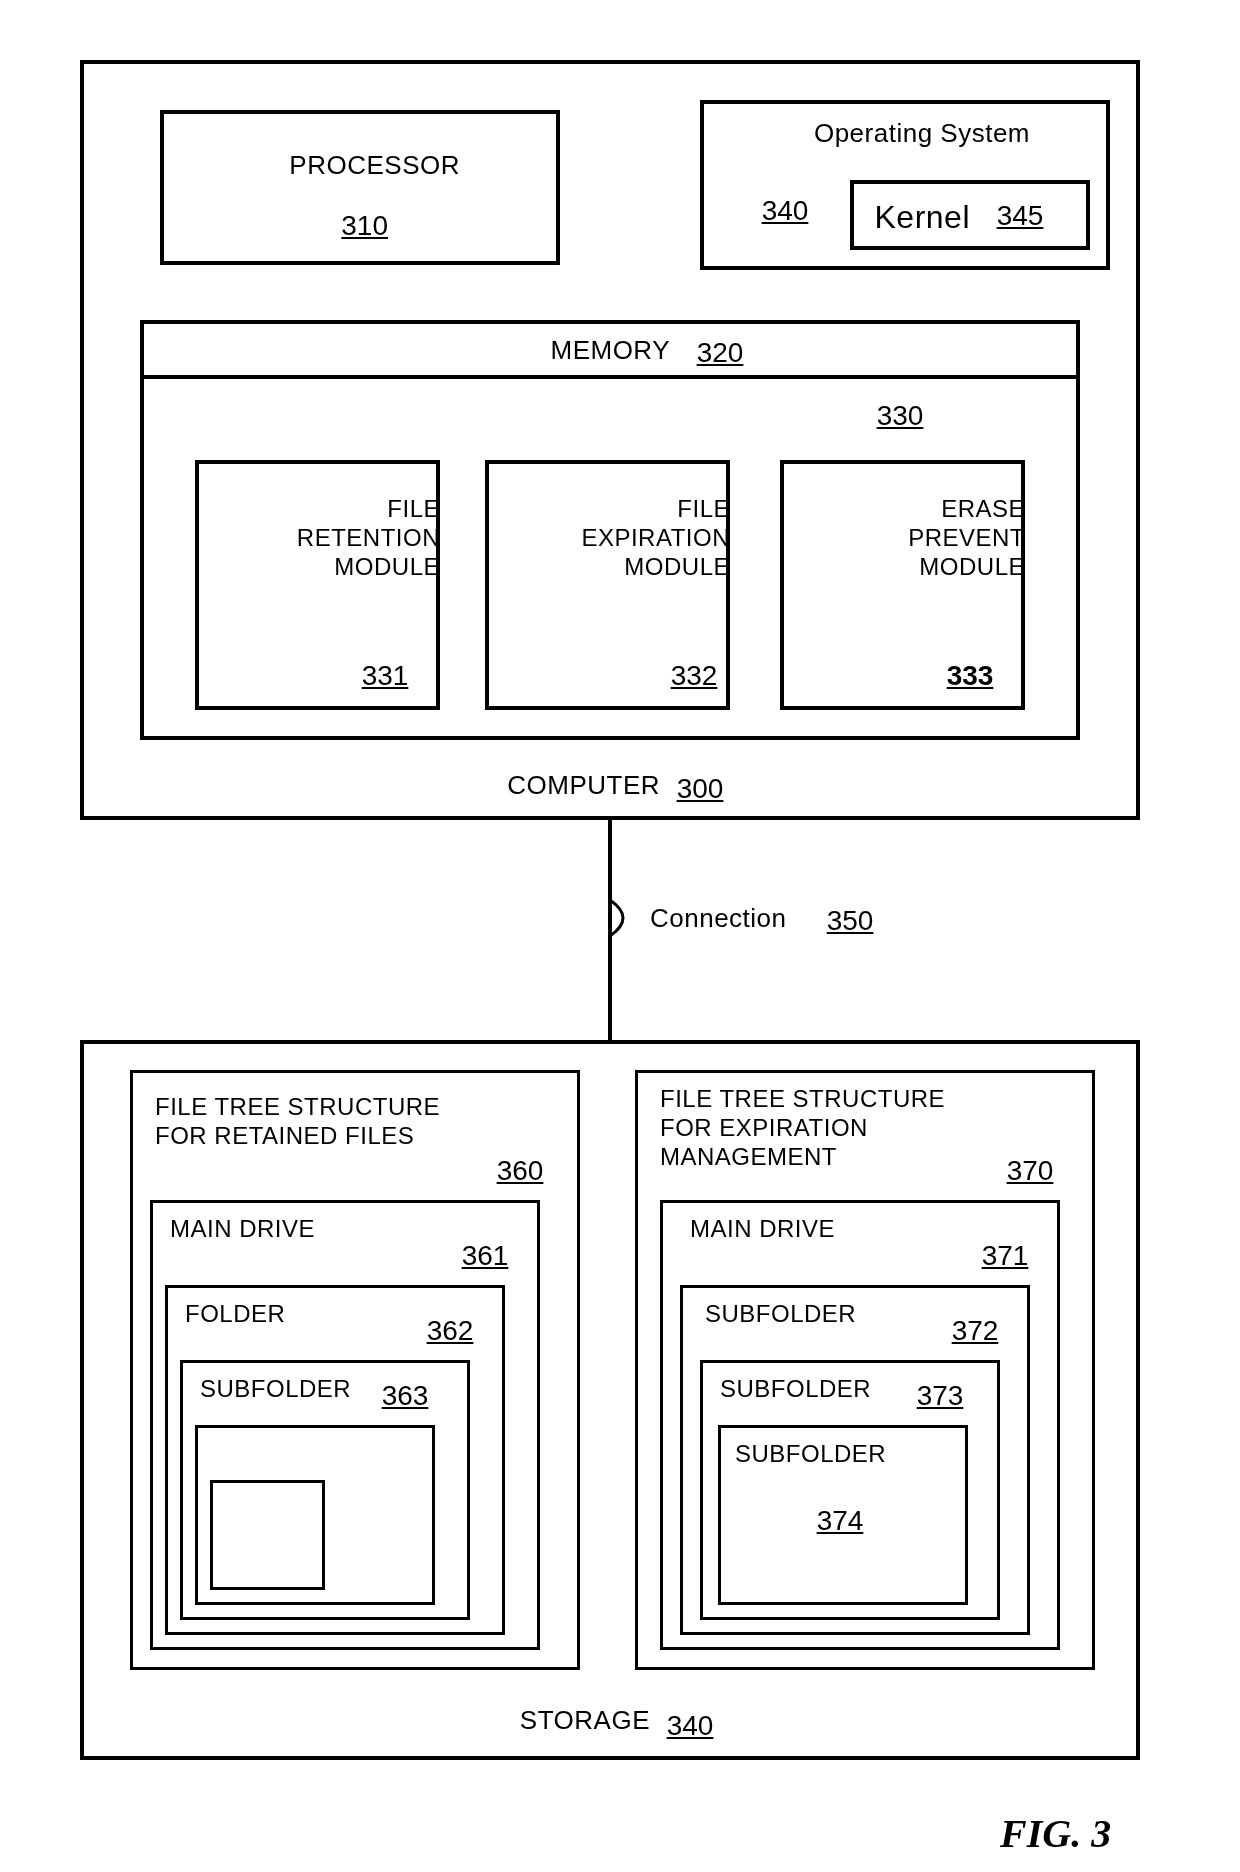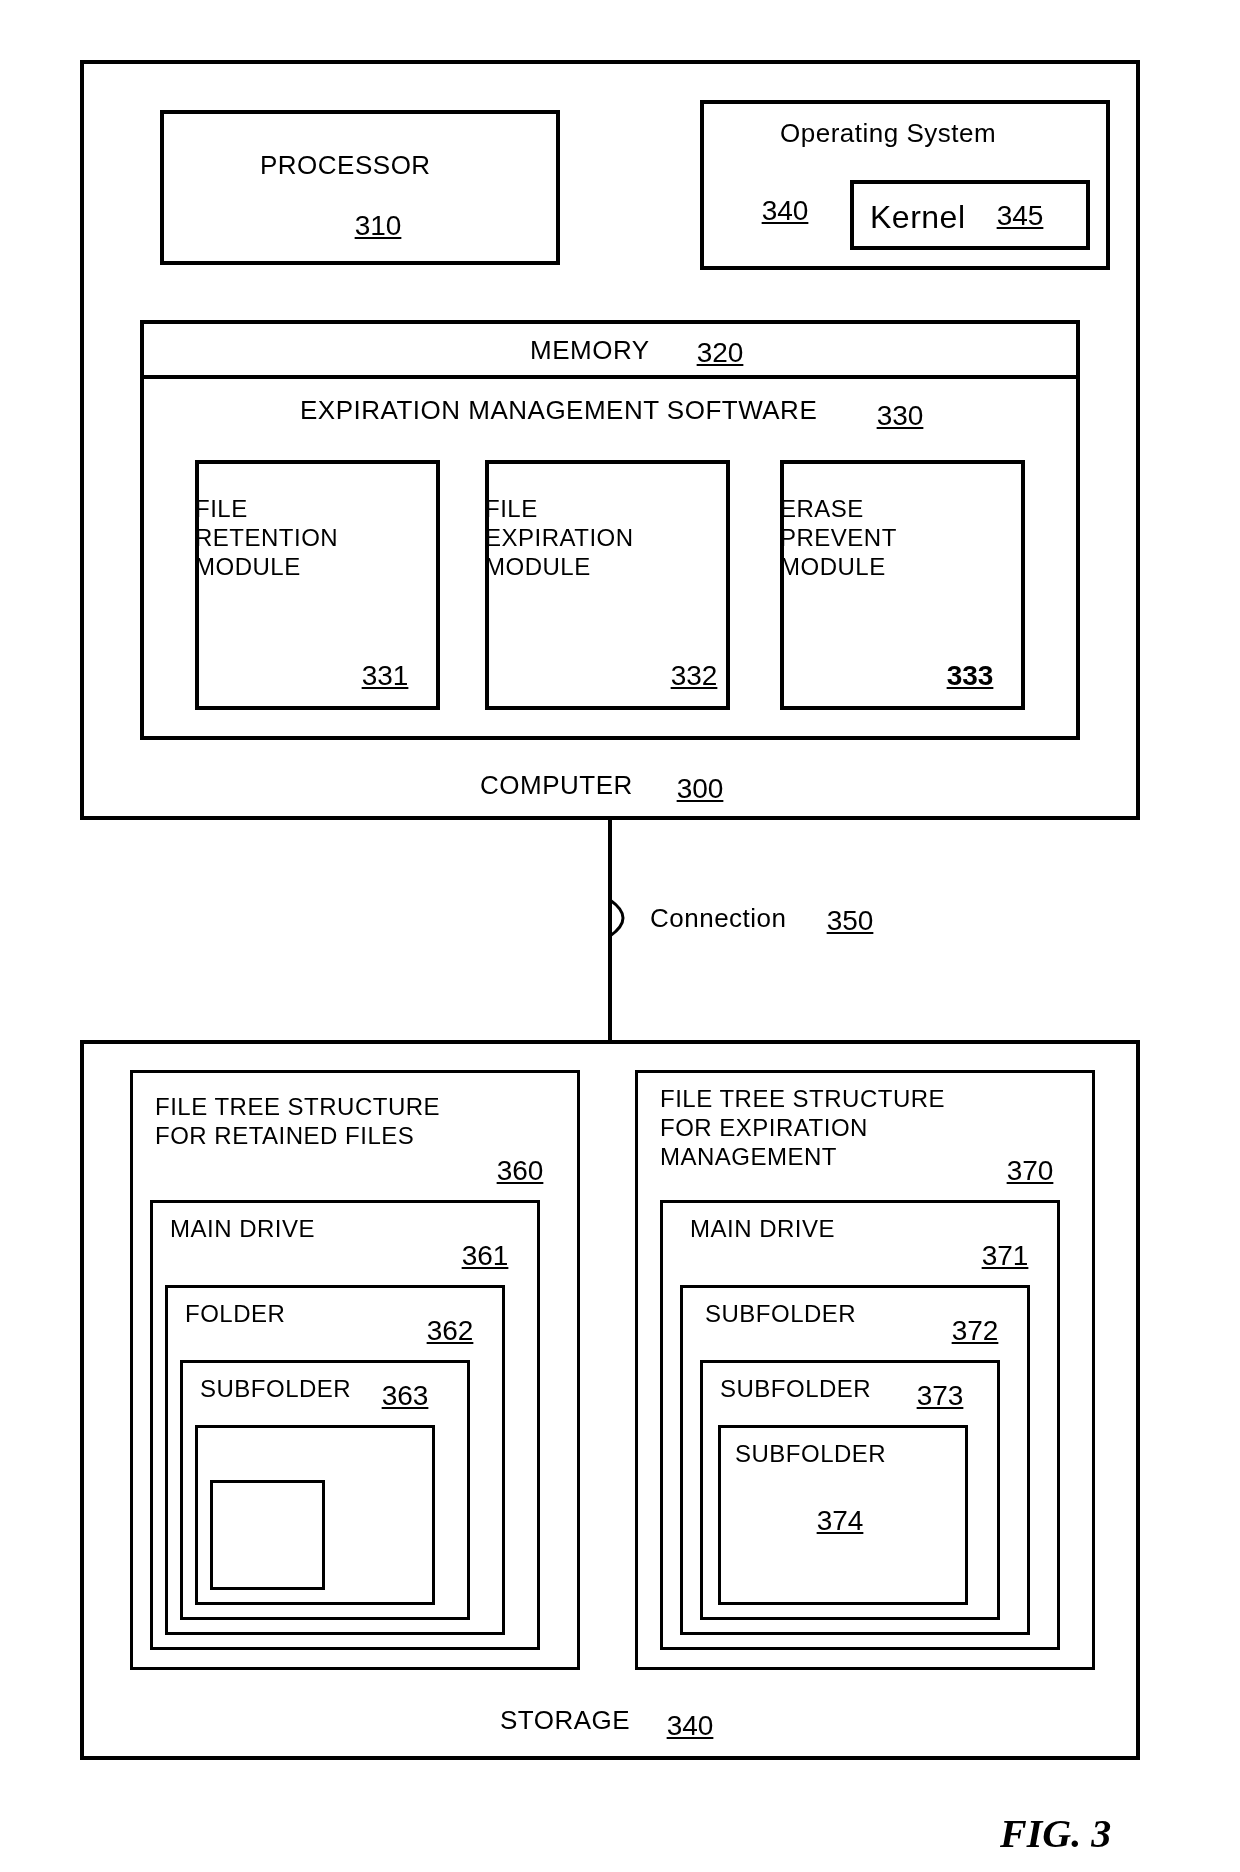--- a/index.html
+++ b/index.html
@@ -25,21 +25,21 @@
   .box2 {
     position: absolute;
     border: 3px solid #000;
     box-sizing: border-box;
     background: #fff;
   }
   .label {
     position: absolute;
     font-size: 24px;
     line-height: 1.2;
-    text-align: left;
+    text-align: right;
     white-space: pre;
     letter-spacing: 0.5px;
   }
   .num {
     position: absolute;
     font-size: 28px;
     text-decoration: underline;
     text-align: center;
     font-family: Arial, Helvetica, sans-serif;
   }
@@ -66,37 +66,36 @@
 </style>
 </head>
 <body>
 
 <div class="page">
 
   <div class="box" style="left:80px; top:60px; width:1060px; height:760px;"></div>
 
   <div class="box" style="left:160px; top:110px; width:400px; height:155px;"></div>
   <div class="label" style="left:260px; top:150px; width:200px; font-size:26px;">PROCESSOR</div>
-  <div class="num" style="left:348px; top:210px; width:60px;">310</div>
+  <div class="num" style="left:328px; top:210px; width:60px;text-align:right;">310</div>
 
   <div class="box" style="left:700px; top:100px; width:410px; height:170px;"></div>
   <div class="label" style="left:780px; top:118px; width:250px; font-size:26px;">Operating System</div>
   <div class="num" style="left:755px; top:195px; width:60px;">340</div>
 
   <div class="box" style="left:850px; top:180px; width:240px; height:70px;"></div>
   <div class="label" style="left:870px; top:198px; width:100px; font-size:32px;">Kernel</div>
   <div class="num" style="left:990px; top:200px; width:60px;">345</div>
 
   <div class="box" style="left:140px; top:320px; width:940px; height:420px;"></div>
 
   <div style="position:absolute; left:140px; top:375px; width:940px; height:4px; background:#000;"></div>
   <div class="label" style="left:530px; top:335px; width:140px; font-size:26px;">MEMORY</div>
   <div class="num" style="left:690px; top:337px; width:60px;">320</div>
 
-  <div class="label" style="left:300px; top:395px; width:560px; font-size:26px;">EXPIRATION MANAGEMENT SOFTWARE</div>
   <div class="num" style="left:870px; top:400px; width:60px;">330</div>
 
   <div class="box" style="left:195px; top:460px; width:245px; height:250px;"></div>
   <div class="label" style="left:195px; top:495px; width:245px;">FILE
 RETENTION
 MODULE</div>
   <div class="num" style="left:355px; top:660px; width:60px;">331</div>
 
   <div class="box" style="left:485px; top:460px; width:245px; height:250px;"></div>
   <div class="label" style="left:485px; top:495px; width:245px;">FILE

